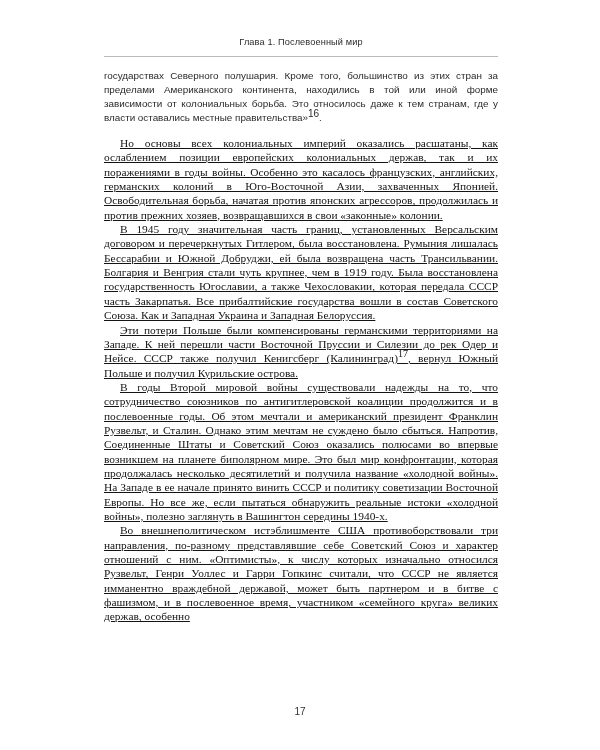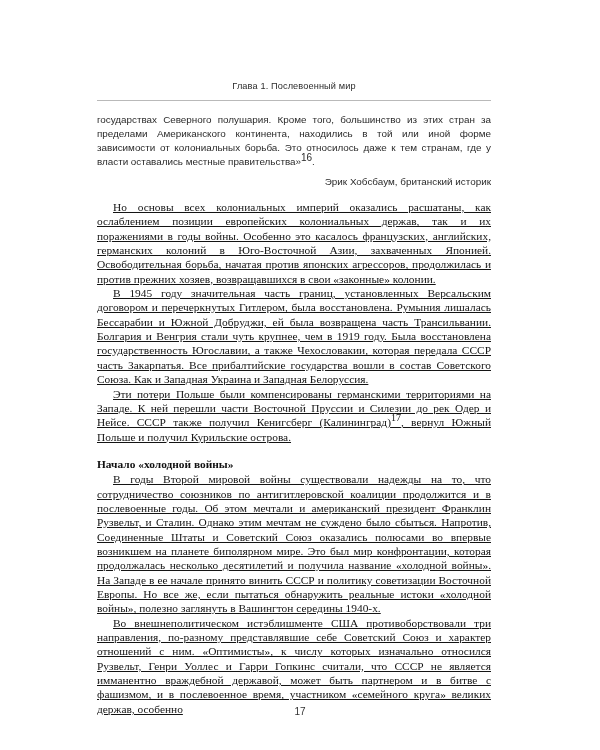--- a/index.html
+++ b/index.html
@@ -17,24 +17,23 @@
   .page {
     position: relative;
     width: 600px;
     height: 750px;
     box-sizing: border-box;
     padding: 0;
     background: #ffffff;
   }
   .content {
     position: absolute;
-    left: 97px;
+    left: 104px;
     top: 0;
     width: 394px;
-    margin-top: 44px;
   }
   .running-head {
     text-align: center;
     font-family: "Liberation Sans", sans-serif;
     font-size: 9.2px;
     color: #2b2b2b;
     letter-spacing: 0.12px;
     padding-top: 37px;
     line-height: 1.2;
   }
@@ -112,30 +111,28 @@
 
 <div class="page">
 
   <div class="content">
 
     <div class="running-head">Глава 1. Послевоенный мир</div>
     <hr class="head-rule">
 
     <div class="epigraph"><span>государствах Северного полушария. Кроме того, большинство из этих стран за пределами Американского континента, находились в той или иной форме зависимости от колониальных борьба. Это относилось даже к тем странам, где у власти оставались местные правительства»</span><sup>16</sup><span>.</span></div>
 
-    <div class="epigraph-source">Эрик Хобсбаум, британский историк</div>
 
     <div class="body-block">
 
       <p class="para">Но основы всех колониальных империй оказались расшатаны, как ослаблением позиции европейских колониальных держав, так и их поражениями в годы войны. Особенно это касалось французских, английских, германских колоний в Юго-Восточной Азии, захваченных Японией. Освободительная борьба, начатая против японских агрессоров, продолжилась и против прежних хозяев, возвращавшихся в свои «законные» колонии.</p>
       <p class="para">В 1945 году значительная часть границ, установленных Версальским договором и перечеркнутых Гитлером, была восстановлена. Румыния лишалась Бессарабии и Южной Добруджи, ей была возвращена часть Трансильвании. Болгария и Венгрия стали чуть крупнее, чем в 1919 году. Была восстановлена государственность Югославии, а также Чехословакии, которая передала СССР часть Закарпатья. Все прибалтийские государства вошли в состав Советского Союза. Как и Западная Украина и Западная Белоруссия.</p>
 
       <p class="para"><span>Эти потери Польше были компенсированы германскими территориями на Западе. К ней перешли части Восточной Пруссии и Силезии до рек Одер и Нейсе. СССР также получил Кенигсберг (Калининград)</span><sup>17</sup><span>, вернул Южный Польше и получил Курильские острова.</span></p>
 
-      <h2 class="section-heading">Начало «холодной войны»</h2>
 
       <p class="para">В годы Второй мировой войны существовали надежды на то, что сотрудничество союзников по антигитлеровской коалиции продолжится и в послевоенные годы. Об этом мечтали и американский президент Франклин Рузвельт, и Сталин. Однако этим мечтам не суждено было сбыться. Напротив, Соединенные Штаты и Советский Союз оказались полюсами во впервые возникшем на планете биполярном мире. Это был мир конфронтации, которая продолжалась несколько десятилетий и получила название «холодной войны». На Западе в ее начале принято винить СССР и политику советизации Восточной Европы. Но все же, если пытаться обнаружить реальные истоки «холодной войны», полезно заглянуть в Вашингтон середины 1940-х.</p>
       <p class="para">Во внешнеполитическом истэблишменте США противоборствовали три направления, по-разному представлявшие себе Советский Союз и характер отношений с ним. «Оптимисты», к числу которых изначально относился Рузвельт, Генри Уоллес и Гарри Гопкинс считали, что СССР не является имманентно враждебной державой, может быть партнером и в битве с фашизмом, и в послевоенное время, участником «семейного круга» великих держав, особенно</p>
 
     </div>
   </div>
 
   <div class="folio">17</div>
 
 </div>

